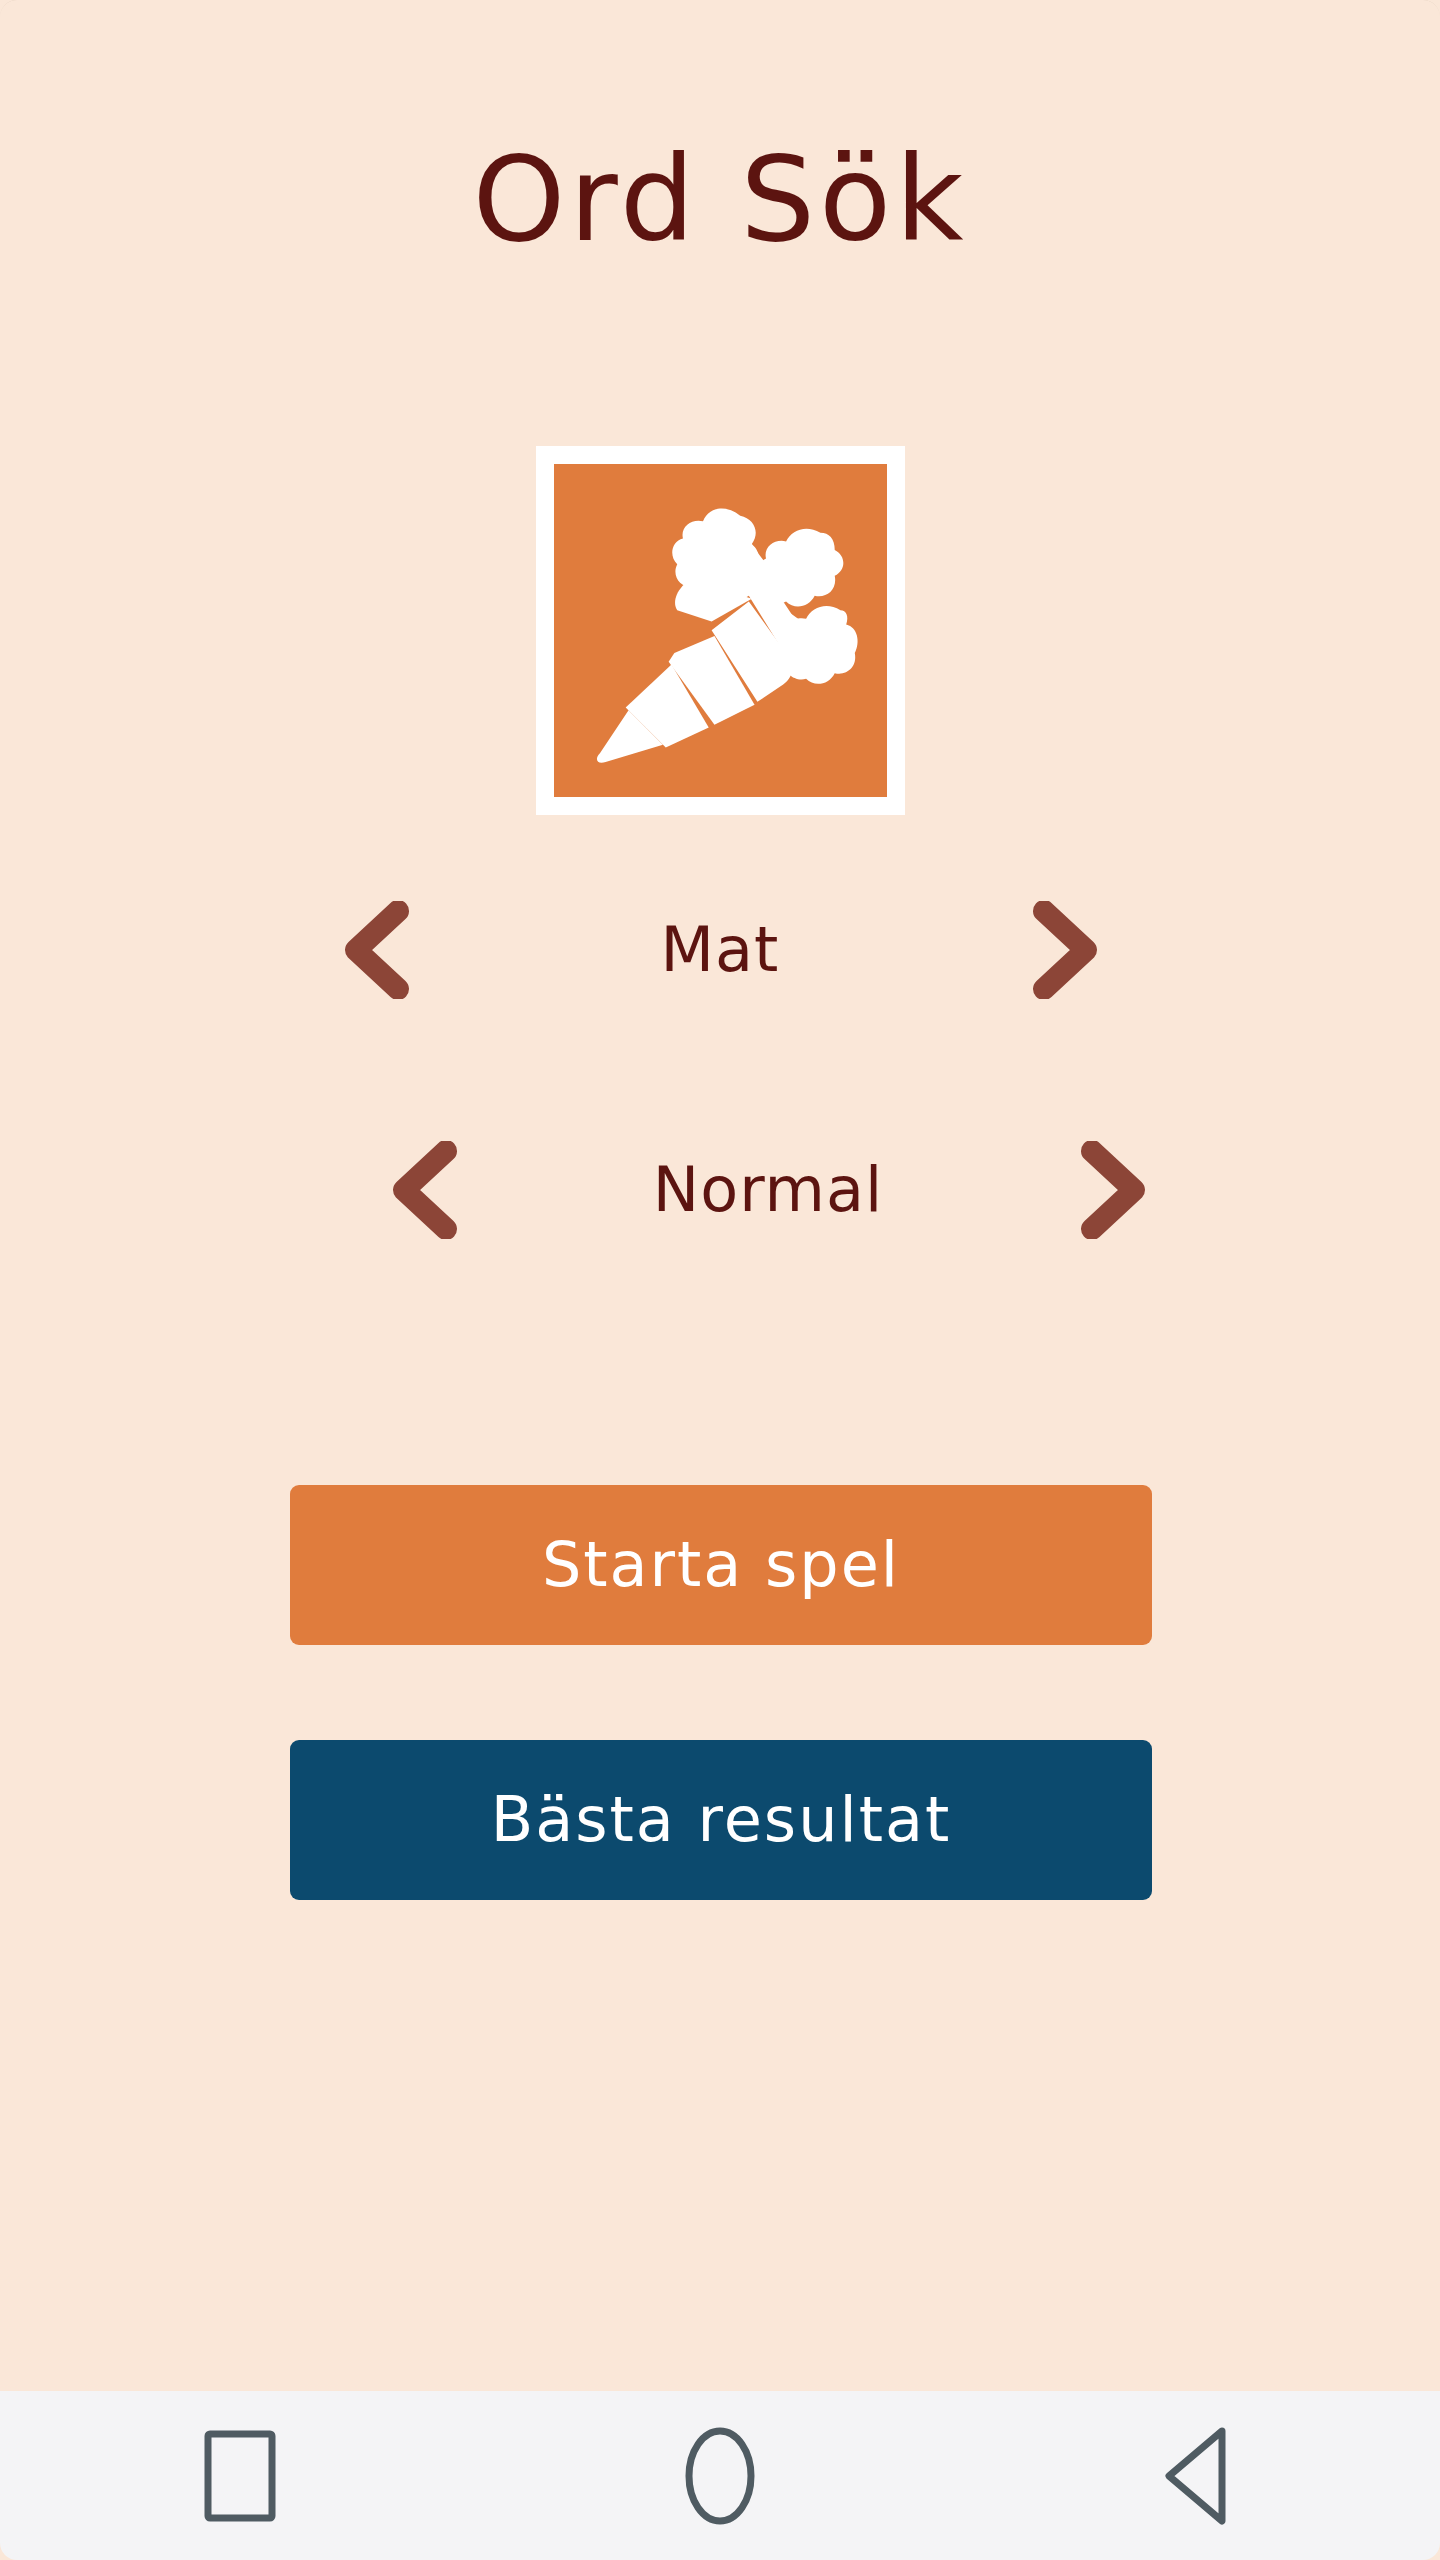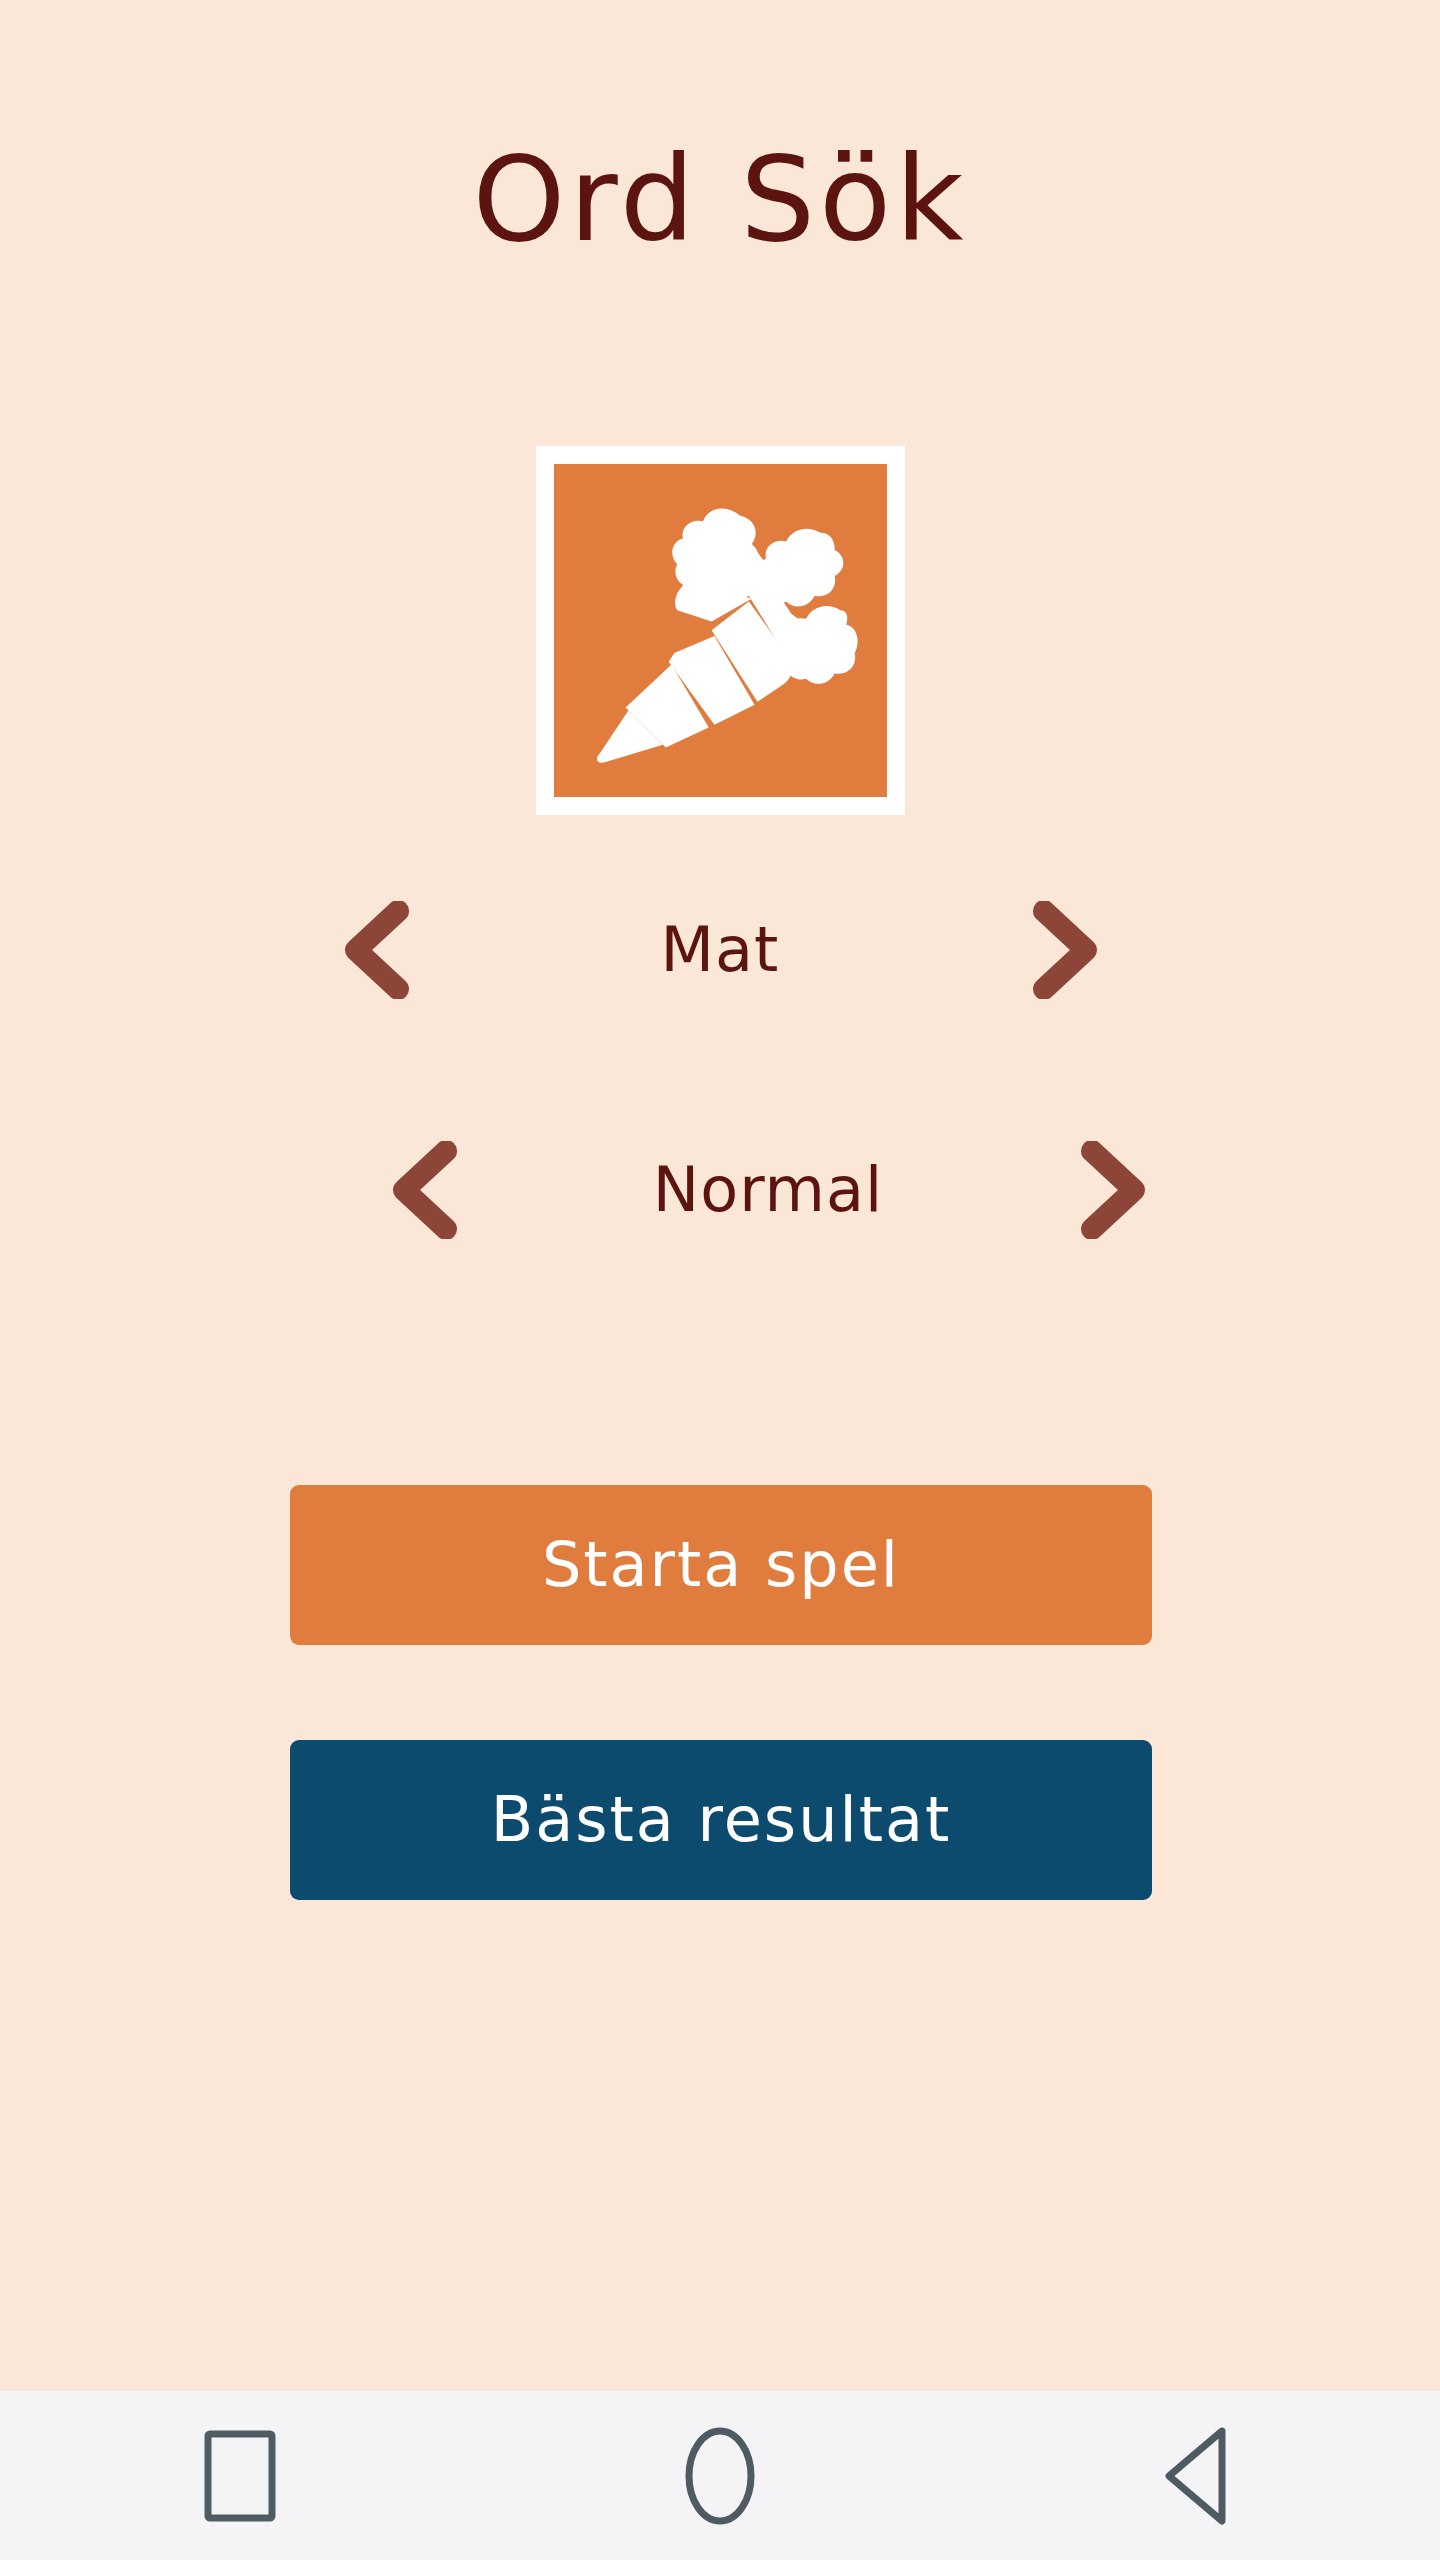--- a/index.html
+++ b/index.html
@@ -17,20 +17,21 @@
     -webkit-font-smoothing: antialiased;
   }
 
   
   .phone {
     position: relative;
     width: 1440px;
     height: 2560px;
     background: #FAE7D8;
     overflow: hidden;
+    border-radius: 17px;
   }
 
   
   .top-gradient {
     position: absolute;
     top: 0; left: 0;
     width: 1440px;
     height: 26px;
     background: linear-gradient(to bottom, #D8C3B2 0%, #EEDCCD 45%, #FAE7D8 100%);
     pointer-events: none;

